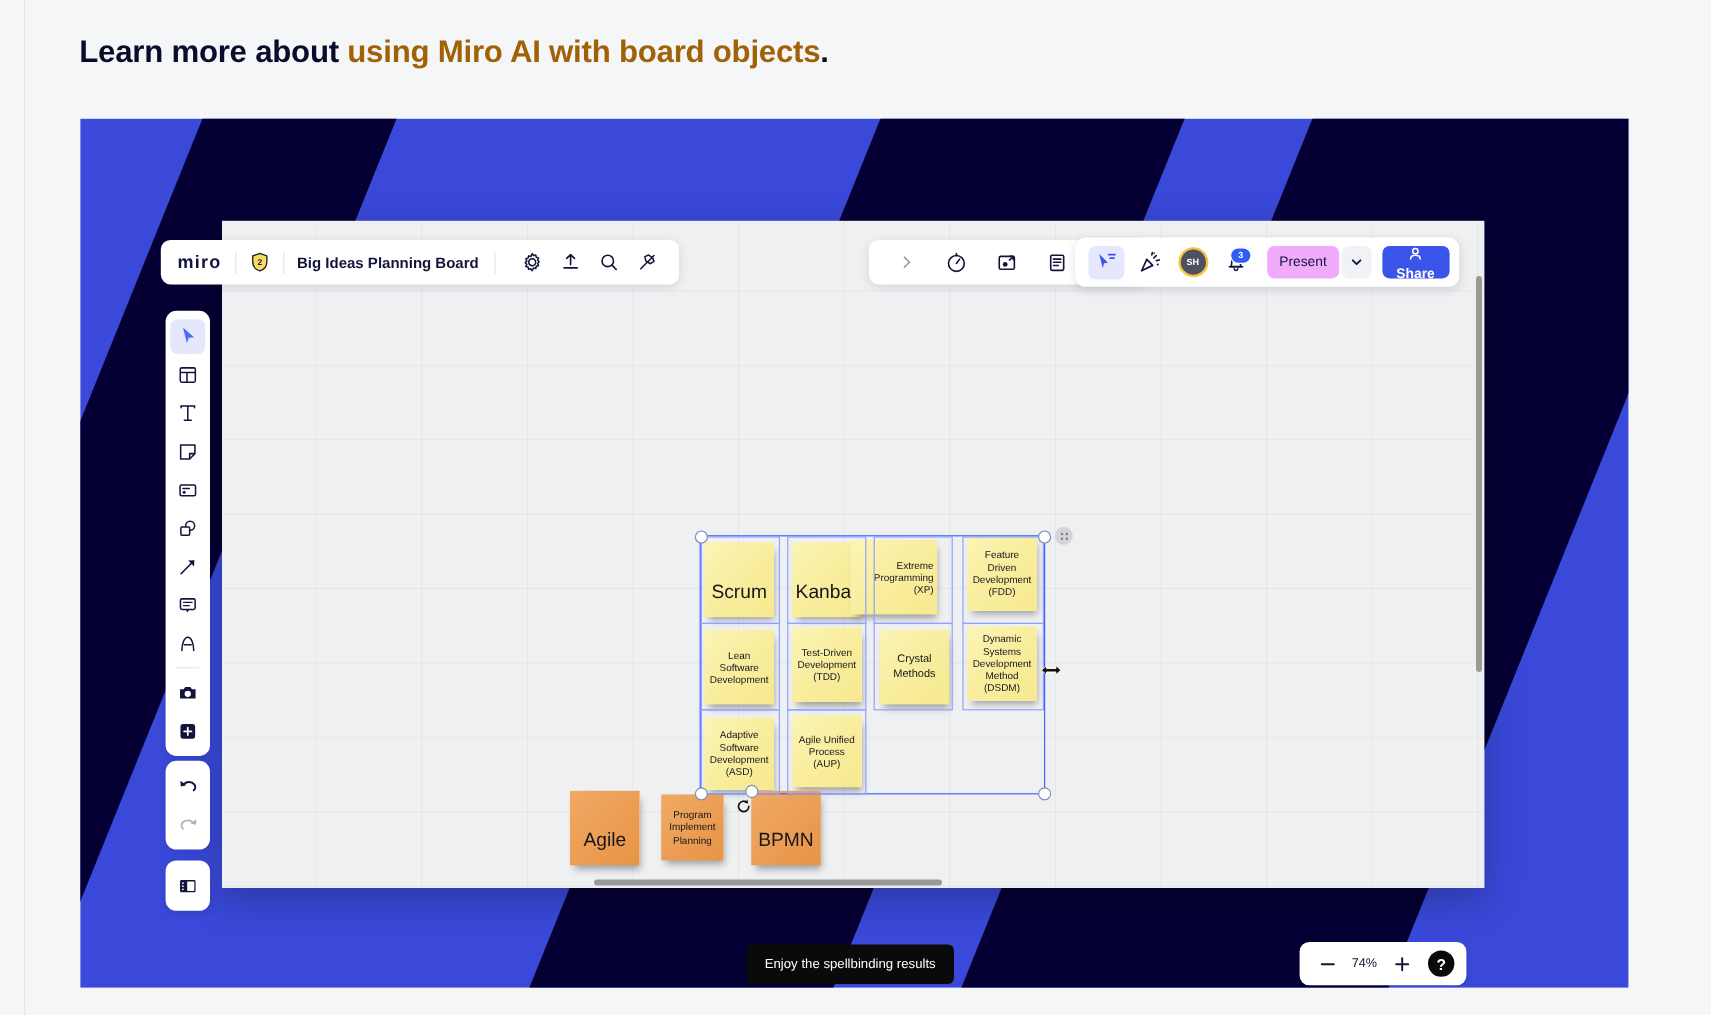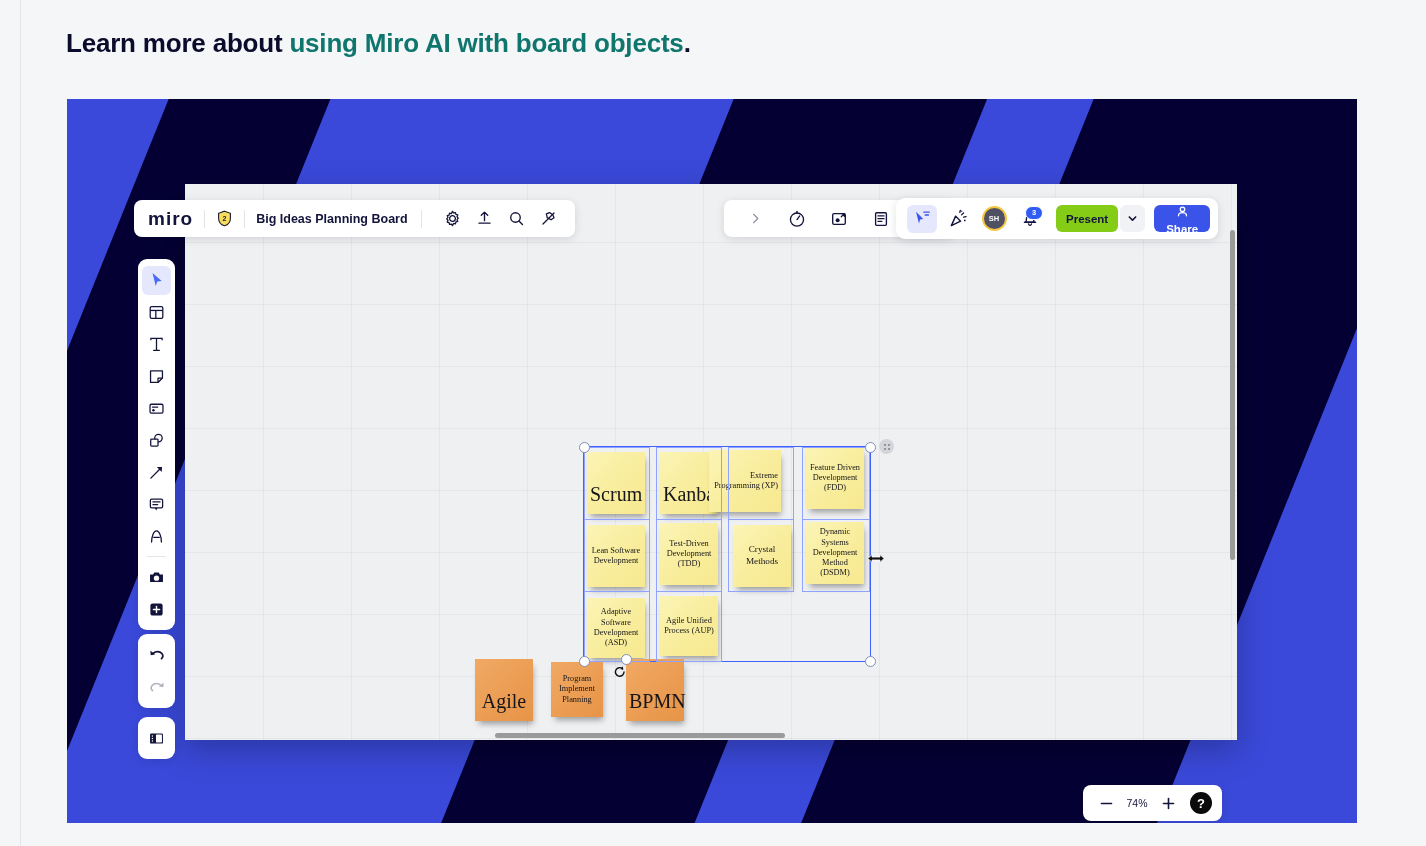--- a/index.html
+++ b/index.html
@@ -12,21 +12,21 @@
   }
   .page-wrap{position:absolute;left:0;top:0;width:1426px;height:846px;background:#f5f6f8;}
   .left-rule{position:absolute;left:20px;top:0;width:1px;height:846px;background:#e3e5e9;}
 
   
   .headline{
     position:absolute;left:66px;top:28px;
     font-size:26px;font-weight:700;color:#0b0b2b;
     letter-spacing:-0.2px;white-space:nowrap;
   }
-  .headline a{color:#0f766e;text-decoration:none;font-weight:700;}
+  .headline a{color:#a16207;text-decoration:none;font-weight:700;}
   .headline .dot{color:#0b0b2b;}
 
   
   .hero{
     position:absolute;left:67px;top:99px;width:1290px;height:724px;
     overflow:hidden;background:#3a49d9;
   }
   .stripe{position:absolute;background:#050034;}
   
   .s1{width:150px;height:1400px;left:235px;top:-330px;transform:rotate(22deg);transform-origin:top left;}
@@ -50,21 +50,21 @@
   .vscroll{position:absolute;right:2px;top:46px;width:5px;height:330px;background:#9a9a9a;border-radius:3px;}
   .hscroll{position:absolute;left:310px;bottom:2px;width:290px;height:5px;background:#9a9a9a;border-radius:3px;}
 
   
   .topbar-left{
     position:absolute;left:67px;top:101px;height:37px;
     background:#fff;border-radius:8px;display:flex;align-items:center;
     padding:0 14px;box-shadow:0 2px 8px rgba(16,24,40,.13);
     z-index:12;
   }
-  .logo{font-size:19px;font-weight:800;letter-spacing:1px;color:#13143b;font-family:"Liberation Sans",sans-serif;}
+  .logo{font-size:15px;font-weight:800;letter-spacing:1px;color:#13143b;font-family:"Liberation Sans",sans-serif;}
   .vdiv{width:1px;height:18px;background:#e2e4ea;margin:0 11px;}
   .badge-shield{width:17px;height:17px;position:relative;display:inline-block;}
   .board-title{font-size:12.5px;font-weight:700;color:#13143b;white-space:nowrap;}
   .tb-ico{width:24px;height:24px;margin-left:8px;display:flex;align-items:center;justify-content:center;cursor:pointer;}
 
   .topbar-mid{
     position:absolute;left:657px;top:101px;height:37px;
     background:#fff;border-radius:8px;display:flex;align-items:center;
     padding:0 10px;box-shadow:0 2px 8px rgba(16,24,40,.13);z-index:12;
   }
@@ -82,22 +82,22 @@
     font-size:7.5px;font-weight:700;display:flex;align-items:center;justify-content:center;
     border:2px solid #f5c542;position:relative;
   }
   .bell-wrap{position:relative;}
   .bell-badge{
     position:absolute;right:-4px;top:-4px;min-width:12px;height:12px;border-radius:7px;
     background:#2f5cf5;color:#fff;font-size:7.5px;font-weight:700;
     display:flex;align-items:center;justify-content:center;padding:0 2px;border:1.5px solid #fff;
   }
   .present-btn{
-    height:27px;background:#84cc16;border-radius:6px;display:flex;align-items:center;
-    padding:0 10px;margin-left:8px;font-size:11.5px;font-weight:700;color:#13143b;cursor:pointer;
+    height:27px;background:#f0abfc;border-radius:6px;display:flex;align-items:center;
+    padding:0 10px;margin-left:8px;font-size:11.5px;font-weight:400;color:#13143b;cursor:pointer;
   }
   .present-caret{height:27px;background:#f1f2f5;border-radius:6px;display:flex;align-items:center;padding:0 7px;margin-left:2px;cursor:pointer;}
   .share-btn{
     height:27px;background:#3a53e8;color:#fff;border-radius:6px;display:flex;align-items:center;
     gap:5px;padding:0 12px;margin-left:9px;font-size:11.5px;font-weight:700;cursor:pointer;flex-direction:column;
   }
 
   
   .ltool{
     position:absolute;left:71px;top:160px;width:37px;
@@ -125,22 +125,22 @@
   .notes-layer{position:absolute;left:0;top:0;width:1052px;height:556px;z-index:6;}
   .note{
     position:absolute;
     font-size:8.3px;line-height:1.24;color:#16161a;
     display:flex;align-items:center;justify-content:center;text-align:center;
     box-shadow:2px 5px 6px -2px rgba(0,0,0,.35);
     padding:3px;box-sizing:border-box;
   }
   .note.yellow-grad{background:linear-gradient(135deg,#fbf4b6 0%,#f9eea0 45%,#f7e98f 100%);}
   .note.orange{background:linear-gradient(135deg,#f0a964 0%,#eb9c52 60%,#e79447 100%);}
-  .note .txt{width:100%;font-family:Liberation Serif, serif;}
-  .note.big .txt{font-size:20px;line-height:1.15;margin-top:22px;}
+  .note .txt{width:100%;}
+  .note.big .txt{font-size:16px;line-height:1.15;margin-top:22px;}
   .note.mid .txt{font-size:9.2px;line-height:1.3;}
 
   
   .sel-frame{
     position:absolute;border:1.4px solid #4262ff;z-index:7;pointer-events:none;
   }
   .sel-cell{position:absolute;border:1px solid #8fa2ff;z-index:8;pointer-events:none;}
   .handle{
     position:absolute;width:9px;height:9px;border-radius:50%;
     background:#fff;border:1.4px solid #7f8fb5;z-index:10;
@@ -276,20 +276,23 @@
           </div>
         <div class="note orange" style="left:366px;top:478px;width:52px;height:55px;">
             <span class="txt">Program Implement Planning</span>
           </div>
         <div class="note orange big" style="left:441px;top:475px;width:58px;height:62px;">
             <span class="txt">BPMN</span>
           </div>
         <div class="handle" style="left:436px;top:470px;"></div>
       </div>
 
+      <div class="toast">
+        <span>Enjoy the spellbinding results</span>
+      </div>
 
       <div class="zoombar">
         <div class="zb-btn">
           <svg width="13" height="13" viewBox="0 0 13 13">
               <line x1="1.5" y1="6.5" x2="11.5" y2="6.5" stroke="#13143b" stroke-width="1.6" stroke-linecap="round"></line>
             </svg>
         </div>
         <div class="zoom-val">74%</div>
         <div class="zb-btn">
           <svg width="13" height="13" viewBox="0 0 13 13">

